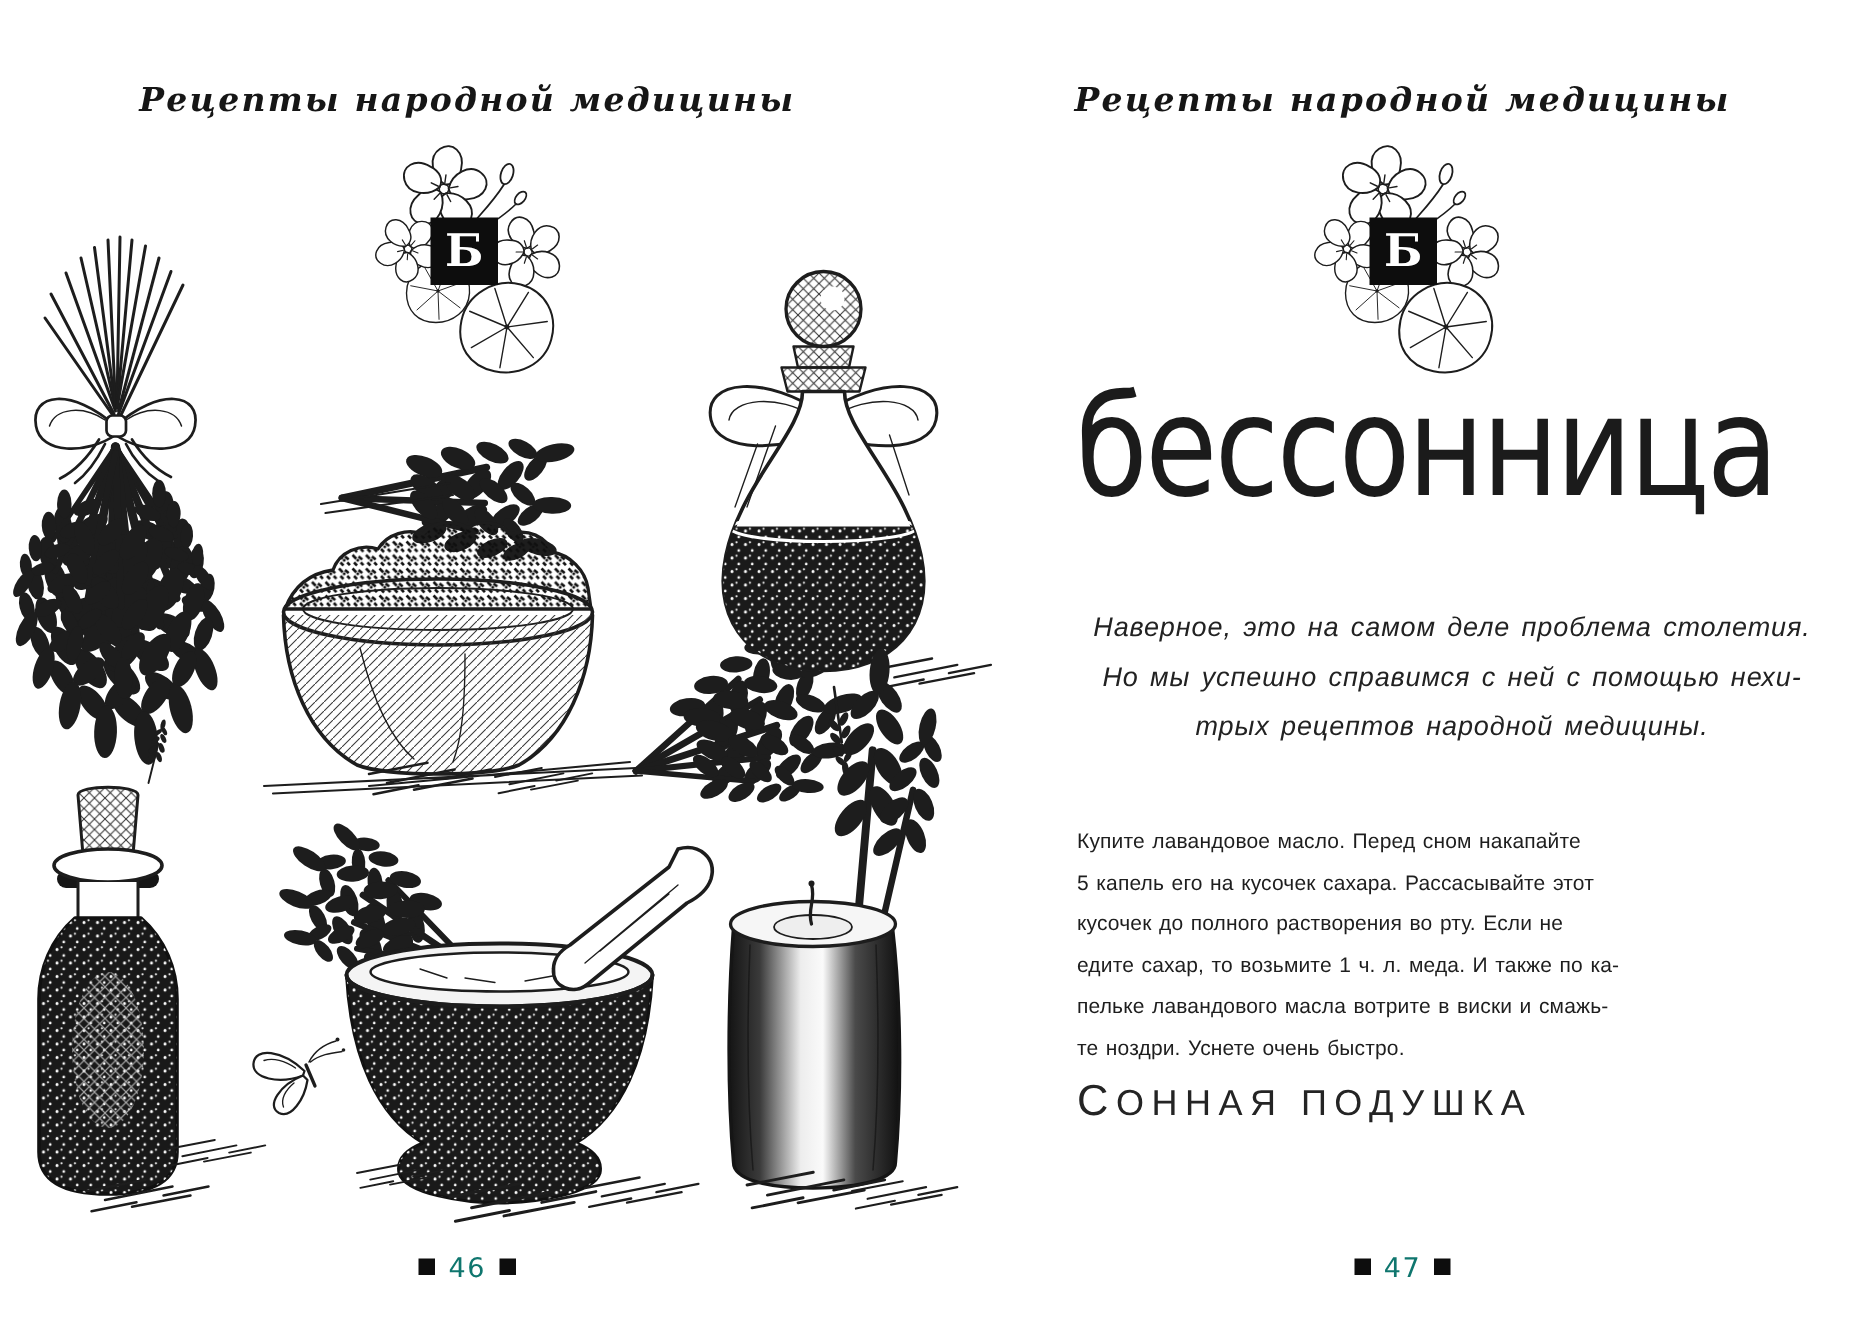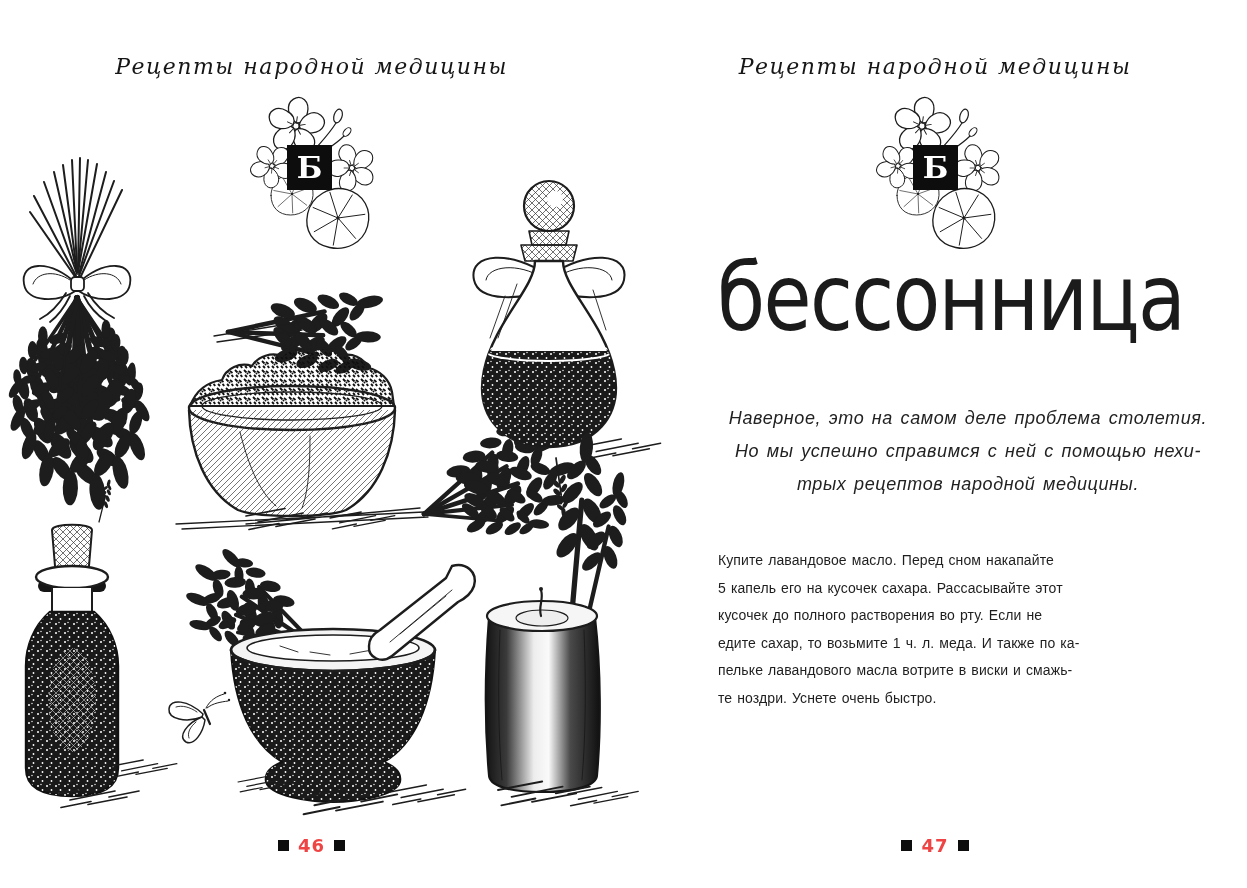--- a/index.html
+++ b/index.html
@@ -3,29 +3,29 @@
 <meta charset="utf-8">
 <style>
   html,body{margin:0;padding:0;background:#ffffff;}
   .book{position:relative;width:1247px;height:888px;background:#ffffff;overflow:hidden;
         font-family:"Liberation Sans",sans-serif;color:#1d1d1d;}
   .art{position:absolute;left:0;top:0;z-index:0;}
   .page{position:absolute;top:0;height:100%;z-index:1;}
   .page-left{left:0;width:623px;}
   .page-right{left:623px;width:624px;}
   .running-head{position:absolute;top:54px;left:0;width:100%;text-align:center;
-        font-family:"DejaVu Serif",serif;font-style:italic;font-weight:400;
+        font-family:"DejaVu Serif",serif;font-style:italic;font-weight:700;
         font-size:22px;letter-spacing:1.5px;color:#161616;}
   .dropcap{position:absolute;top:145px;width:45px;height:45px;background:#0d0d0d;color:#ffffff;
         font-family:"DejaVu Serif",serif;font-weight:700;font-size:30px;line-height:45px;
         text-align:center;}
   .dropcap-left{left:287px;}
   .dropcap-right{left:290px;}
   .folio{position:absolute;top:835px;left:0;width:100%;text-align:center;
-        font-family:"DejaVu Sans",sans-serif;font-size:18px;color:#ef4444;letter-spacing:1px;font-weight:bold;}
+        font-family:"DejaVu Sans",sans-serif;font-size:18px;color:#0f766e;letter-spacing:1px;}
   .folio .sq{display:inline-block;width:11px;height:11px;background:#0d0d0d;margin:0 9px;
         vertical-align:middle;position:relative;top:-2px;}
   .chapter-title{position:absolute;left:94px;top:252px;white-space:nowrap;
         font-family:"DejaVu Sans",sans-serif;font-weight:400;font-size:93px;line-height:1;
         color:#1b1b1b;letter-spacing:-2px;transform:scaleX(.84);transform-origin:left top;}
   .lines{white-space:pre-line;}
   .intro{position:absolute;left:95px;top:402px;width:500px;
         font-style:italic;font-size:18px;line-height:33px;letter-spacing:.6px;word-spacing:2px;
         color:#222;text-align:center;}
   .sec-h{position:absolute;left:95px;font-size:24px;line-height:30px;letter-spacing:5px;
@@ -309,18 +309,19 @@
     <h1 class="chapter-title" style="margin:0">бессонница</h1>
     <div class="intro lines">Наверное, это на самом деле проблема столетия.
 Но мы успешно справимся с ней с помощью нехи-
 трых рецептов народной медицины.</div>
     <div class="sec-b sec-b1 lines">Купите лавандовое масло. Перед сном накапайте
 5 капель его на кусочек сахара. Рассасывайте этот
 кусочек до полного растворения во рту. Если не
 едите сахар, то возьмите 1 ч. л. меда. И также по ка-
 пельке лавандового масла вотрите в виски и смажь-
 те ноздри. Уснете очень быстро.</div>
+    <div class="sec-h sec-h2">СОННАЯ ПОДУШКА</div>
     <div class="folio">
       <span class="sq"></span><span>47</span><span class="sq"></span>
     </div>
   </section>
 
 </div>
 
 </body></html>

